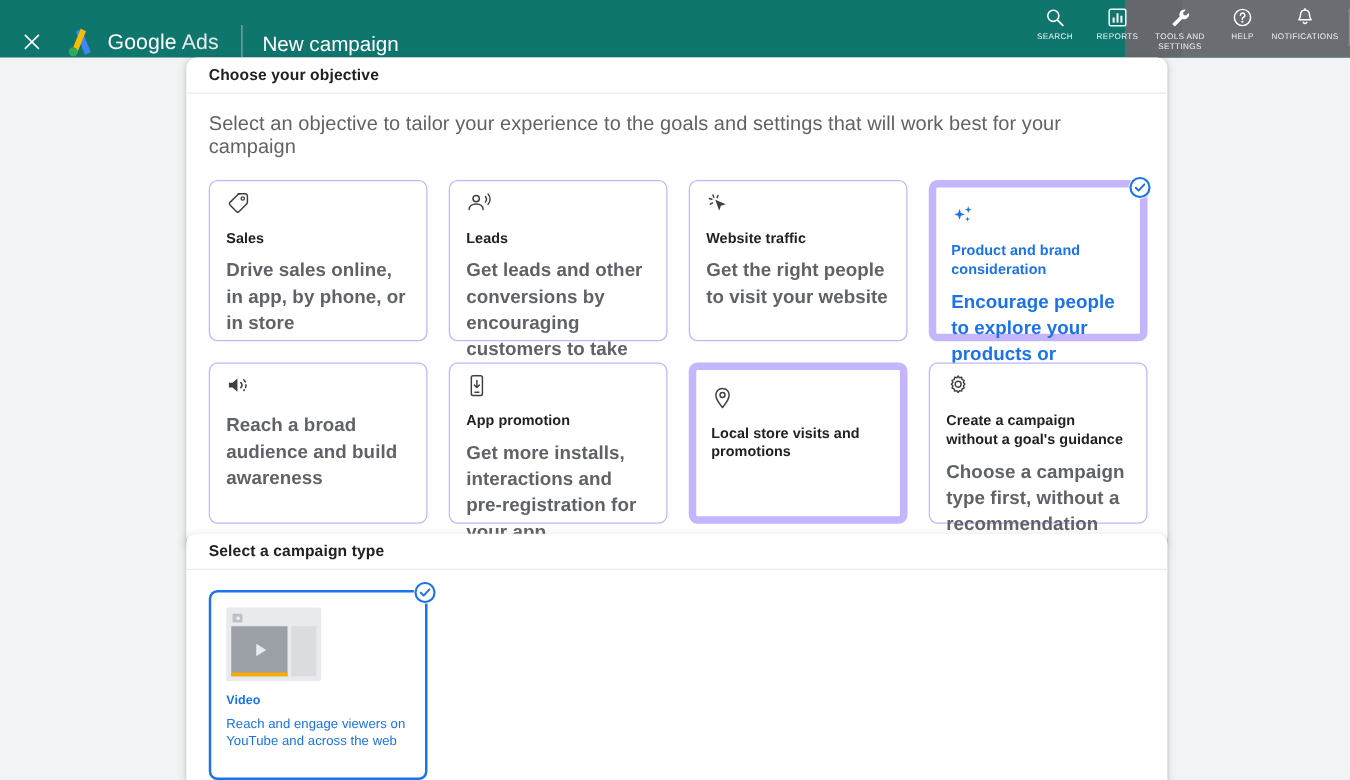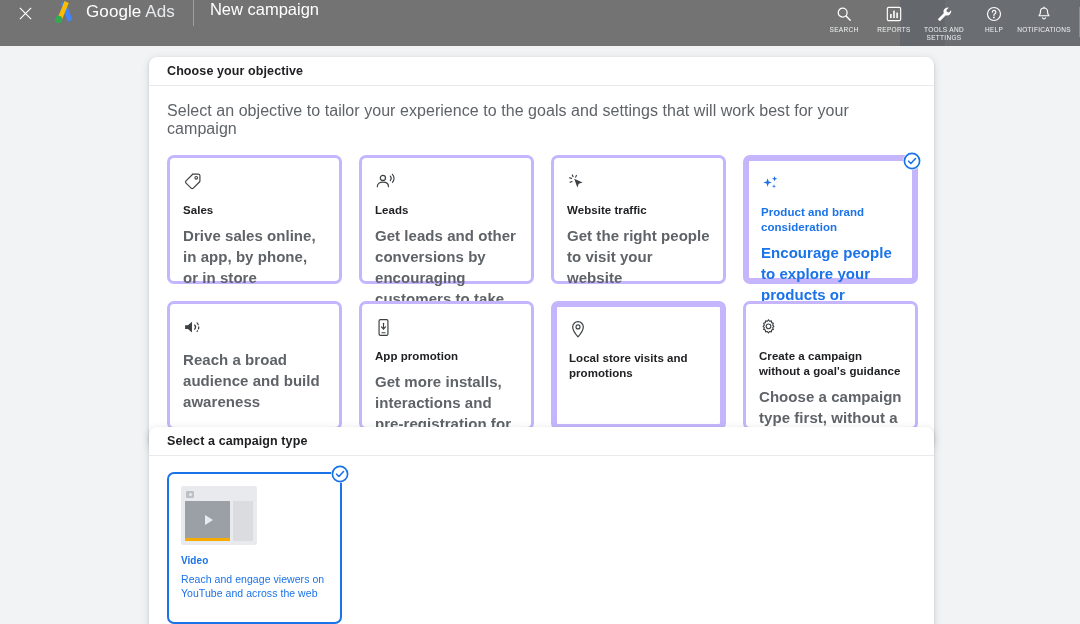--- a/index.html
+++ b/index.html
@@ -14,23 +14,23 @@
     background: #f1f3f4;
     font-family: "Liberation Sans", sans-serif;
     -webkit-font-smoothing: antialiased;
     color: #202124;
   }
 
   
   .appbar {
     position: relative;
     height: 46px;
-    background: #737373;
-    display: flex;
-    align-items: flex-start;
+    background: #0f766e;
+    display: flex;
+    align-items: flex-end;
     padding: 0 0 0 12px;
     color: #ffffff;
   }
   .appbar-right-fill {
     position: absolute;
     top: 0; right: 0;
     width: 135px;
     height: 46px;
     background: #6a6e73;
   }
@@ -126,21 +126,21 @@
   }
 
   .panel {
     position: absolute;
     left: 149px;
     width: 785px;
     background: #ffffff;
     border-radius: 8px;
     box-shadow: 0 1px 2px rgba(60,64,67,.22), 0 2px 6px 2px rgba(60,64,67,.10);
   }
-  #panel-objective { top: 11px; }
+  #panel-objective { top: 0px; }
   #panel-type { top: 381px; }
 
   .panel-head {
     height: 29px;
     display: flex;
     align-items: center;
     padding: 0 18px;
     border-bottom: 1px solid #e8eaed;
   }
   .panel-head-title {
@@ -162,24 +162,24 @@
   
   .obj-grid {
     display: grid;
     grid-template-columns: repeat(4, 175px);
     gap: 17px 17px;
   }
 
   .card {
     position: relative;
     height: 129px;
-    border: 3px solid #c4b5fd;
+    border: 1px solid #c4b5fd;
     border-radius: 7px;
     background: #ffffff;
-    padding: 14px 13px 10px 13px;
+    padding: 8px 13px 10px 13px;
     cursor: pointer;
     overflow: visible;
   }
   .card.selected,
   .card.hovered {
     border: 6px solid #c4b5fd;
     padding: 13px 12px 9px 12px;
   }
   .card.selected .card-title,
   .card.selected .card-desc { color: #1a73e8; }

